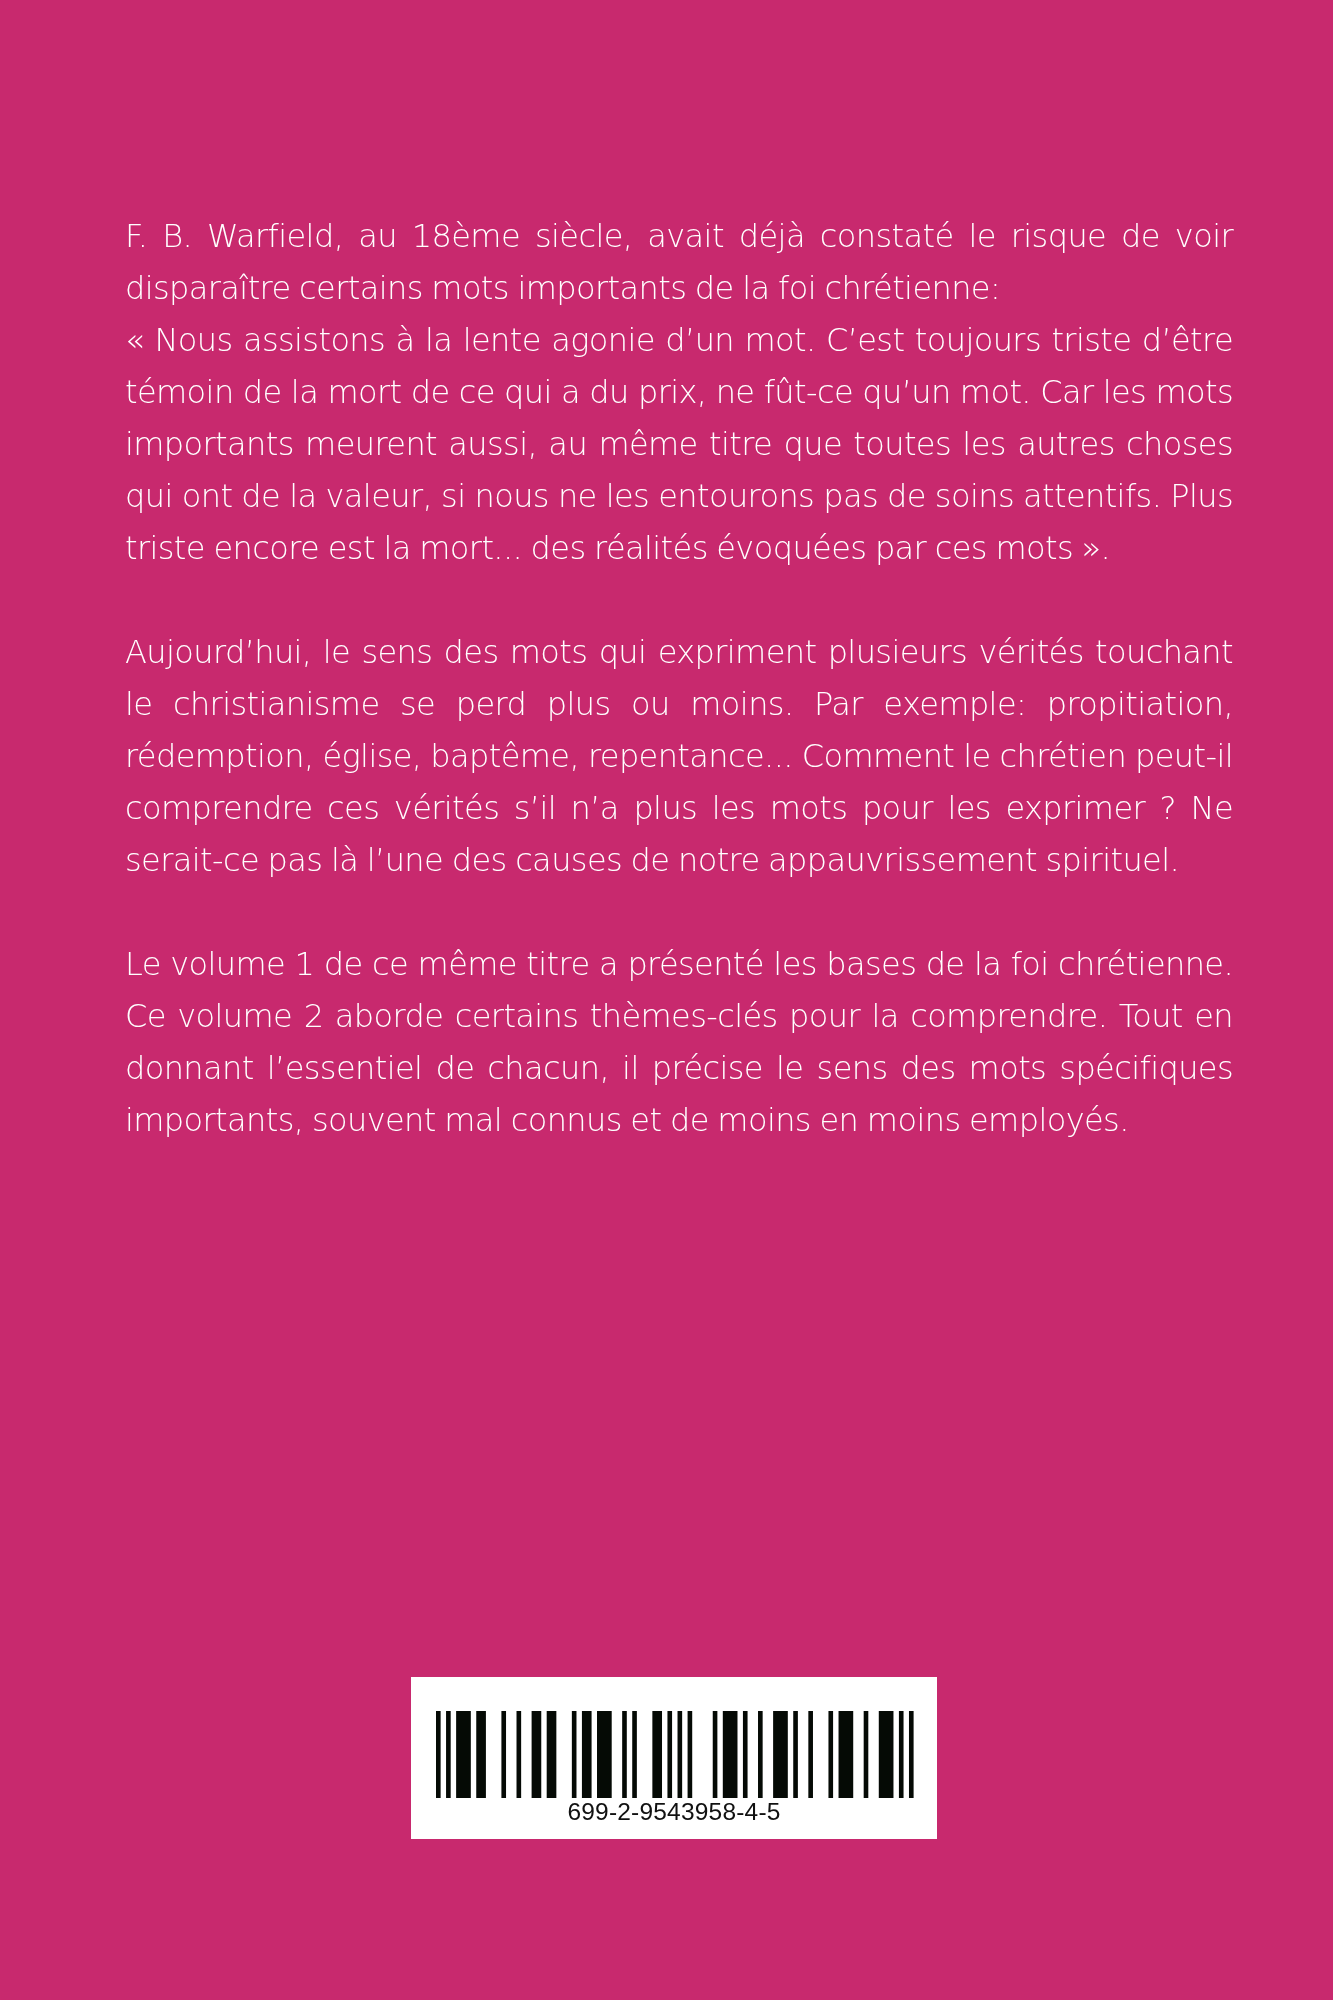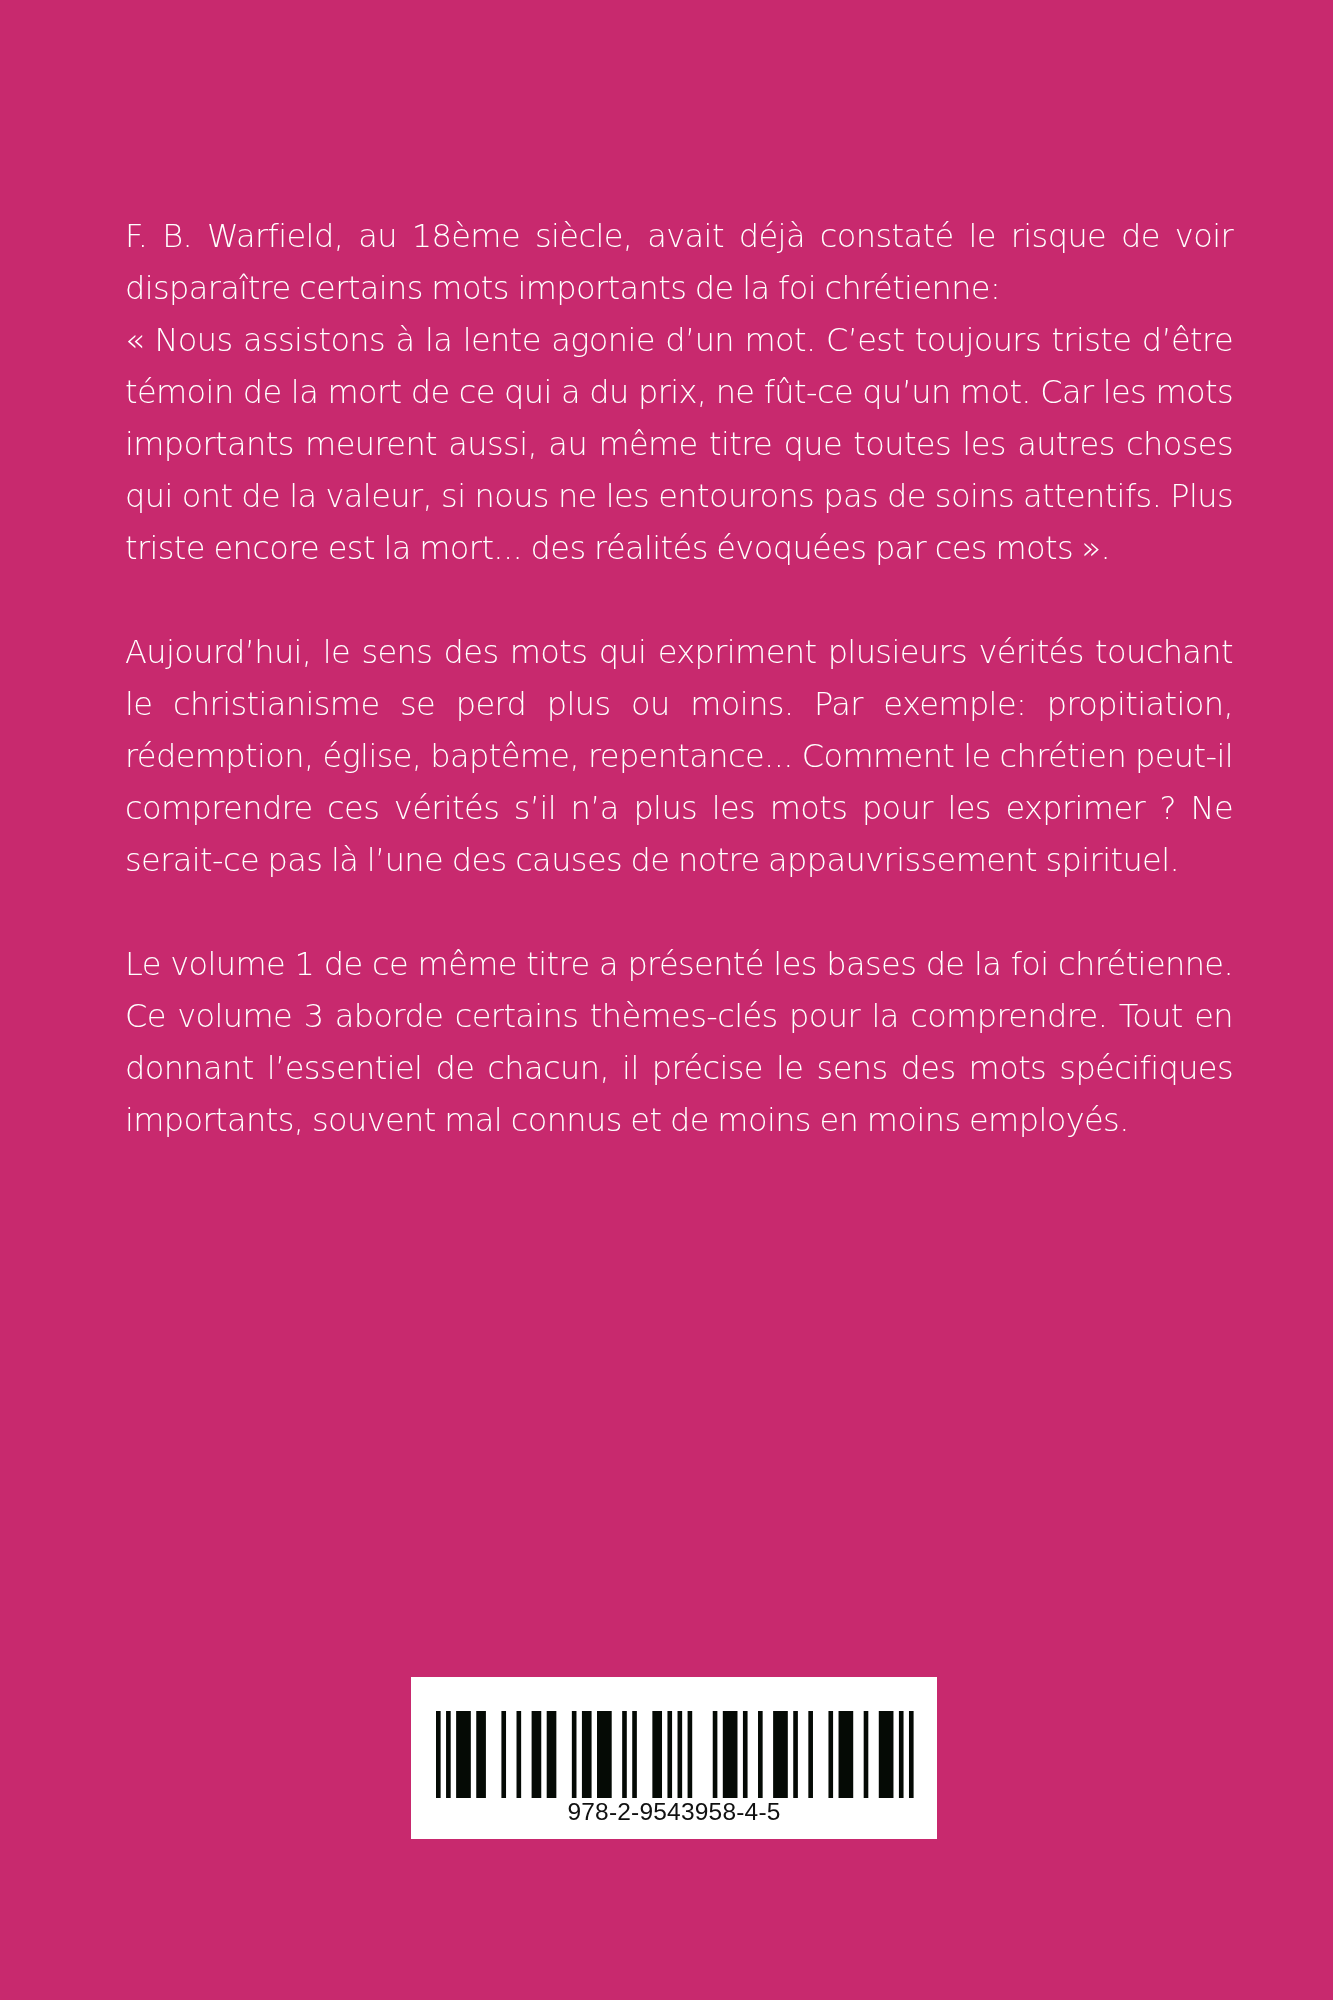--- a/index.html
+++ b/index.html
@@ -50,21 +50,21 @@
     color: #111111;
     letter-spacing: 0.2px;
   }
 </style>
 </head>
 <body>
 
 <div class="cover-text">
   <p><span>F. B. Warfield, au 18ème siècle, avait déjà constaté le risque de voir disparaître certains mots importants de la foi chrétienne:</span><br><span>« </span><span class="quote-body">Nous assistons à la lente agonie d’un mot. C’est toujours triste d’être témoin de la mort de ce qui a du prix, ne fût-ce qu’un mot. Car les mots importants meurent aussi, au même titre que toutes les autres choses qui ont de la valeur, si nous ne les entourons pas de soins attentifs. Plus triste encore est la mort... des réalités évoquées par ces mots</span><span> ».</span></p>
   <p>Aujourd’hui, le sens des mots qui expriment plusieurs vérités touchant le christianisme se perd plus ou moins. Par exemple: propitiation, rédemption, église, baptême, repentance... Comment le chrétien peut-il comprendre ces vérités s’il n’a plus les mots pour les exprimer ? Ne serait-ce pas là l’une des causes de notre appauvrissement spirituel.</p>
-  <p>Le volume 1 de ce même titre a présenté les bases de la foi chrétienne. Ce volume 3 aborde certains thèmes-clés pour la comprendre. Tout en donnant l’essentiel de chacun, il précise le sens des mots spécifiques importants, souvent mal connus et de moins en moins employés.</p>
+  <p>Le volume 1 de ce même titre a présenté les bases de la foi chrétienne. Ce volume 2 aborde certains thèmes-clés pour la comprendre. Tout en donnant l’essentiel de chacun, il précise le sens des mots spécifiques importants, souvent mal connus et de moins en moins employés.</p>
 </div>
 
 <div class="barcode-box">
   <div class="bars">
     <svg id="barcode-svg" width="478" height="87" viewBox="0 0 478 87" preserveAspectRatio="none">
         <rect x="0.00" y="0" width="4.63" height="87" fill="#050A05"></rect>
         <rect x="10.06" y="0" width="4.63" height="87" fill="#050A05"></rect>
         <rect x="20.13" y="0" width="14.69" height="87" fill="#050A05"></rect>
         <rect x="40.25" y="0" width="9.66" height="87" fill="#050A05"></rect>
         <rect x="65.41" y="0" width="4.63" height="87" fill="#050A05"></rect>
@@ -88,14 +88,14 @@
         <rect x="357.24" y="0" width="4.63" height="87" fill="#050A05"></rect>
         <rect x="372.34" y="0" width="4.63" height="87" fill="#050A05"></rect>
         <rect x="392.46" y="0" width="4.63" height="87" fill="#050A05"></rect>
         <rect x="402.53" y="0" width="14.69" height="87" fill="#050A05"></rect>
         <rect x="427.68" y="0" width="4.63" height="87" fill="#050A05"></rect>
         <rect x="442.78" y="0" width="14.69" height="87" fill="#050A05"></rect>
         <rect x="462.91" y="0" width="4.63" height="87" fill="#050A05"></rect>
         <rect x="472.97" y="0" width="4.63" height="87" fill="#050A05"></rect>
       </svg>
   </div>
-  <div class="isbn">978-2-9543958-4-5</div>
+  <div class="isbn">699-2-9543958-4-5</div>
 </div>
 
 </body></html>

